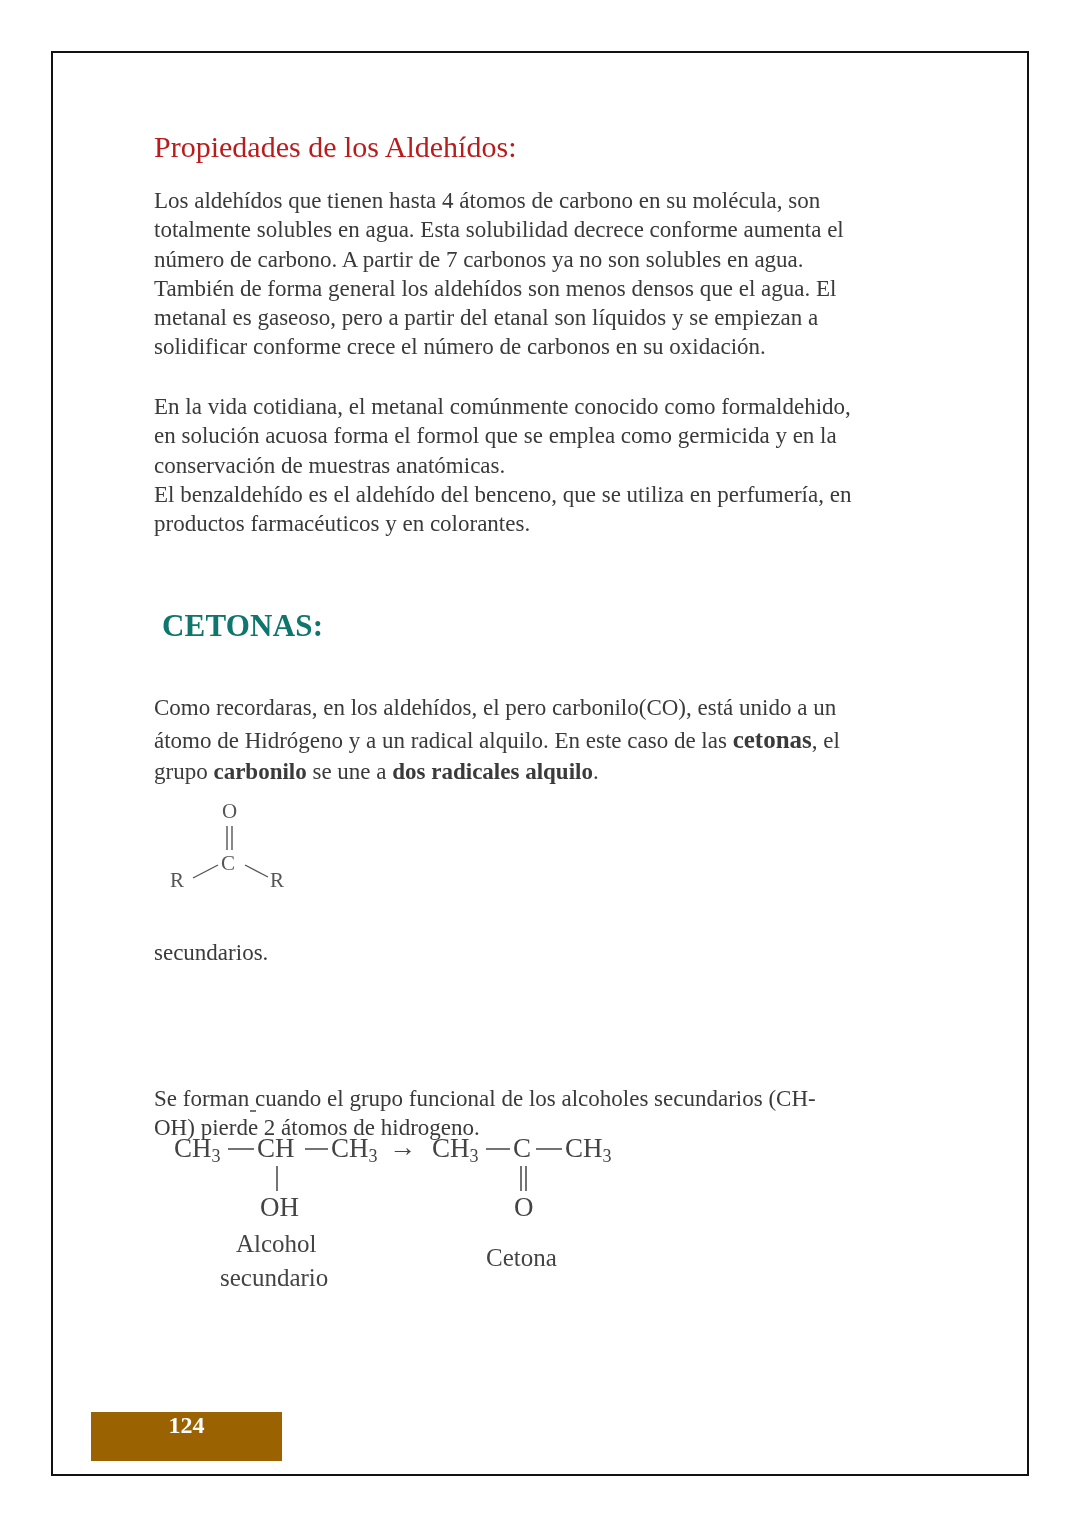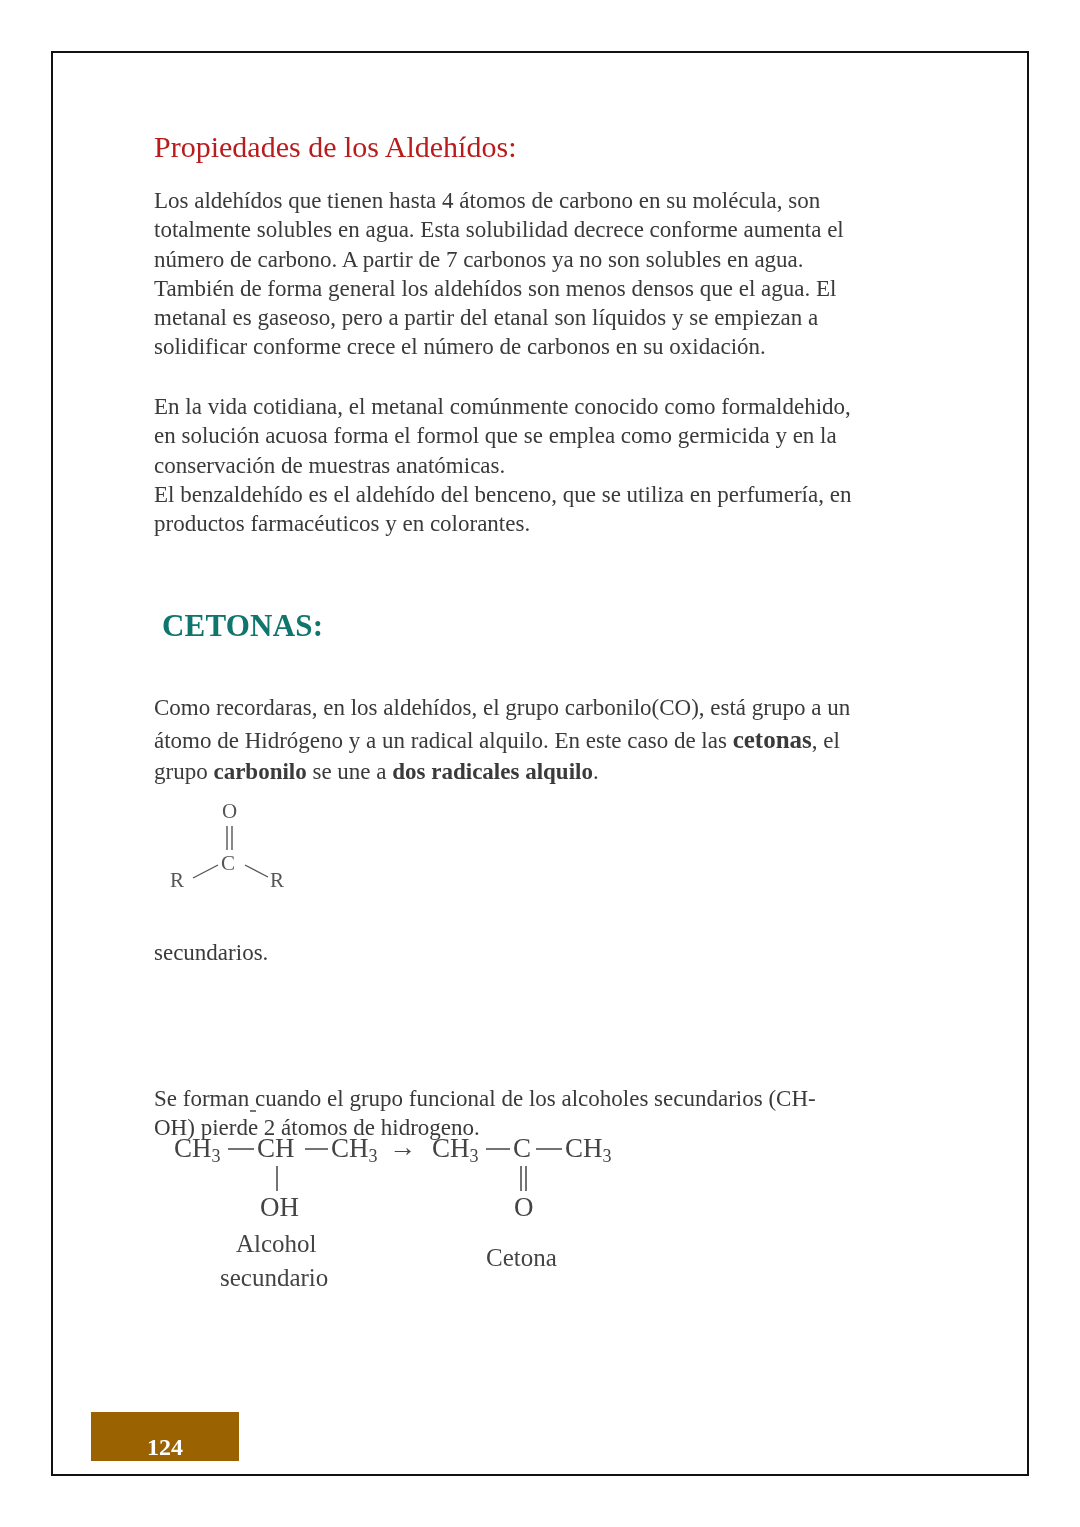--- a/index.html
+++ b/index.html
@@ -76,25 +76,25 @@
       position: absolute;
       left: 168px;
       top: 1108px;
       width: 470px;
       height: 190px;
     }
     .page-number-box {
       position: absolute;
       left: 91px;
       top: 1412px;
-      width: 148px;
+      width: 191px;
       height: 49px;
       background: #9a6200;
       display: flex;
-      align-items: flex-end;
+      align-items: flex-start;
       justify-content: center;
     }
     .page-number {
       color: #ffffff;
       font-family: "Liberation Serif", serif;
       font-weight: bold;
       font-size: 24px;
     }
   </style>
 </head>
@@ -119,21 +119,21 @@
     <span class="line">En la vida cotidiana, el metanal comúnmente conocido como formaldehido,</span>
     <span class="line">en solución acuosa forma el formol que se emplea como germicida y en la</span>
     <span class="line">conservación de muestras anatómicas.</span>
     <span class="line">El benzaldehído es el aldehído del benceno, que se utiliza en perfumería, en</span>
     <span class="line">productos farmacéuticos y en colorantes.</span>
   </p>
 
   <h2 class="heading-main">CETONAS:</h2>
 
   <p class="para" style="top:692px; line-height:31.5px;">
-    <span class="line">Como recordaras, en los aldehídos, el grupo carbonilo(CO), está grupo a un</span>
+    <span class="line">Como recordaras, en los aldehídos, el pero carbonilo(CO), está unido a un</span>
     <span class="line"><span>átomo de Hidrógeno y a un radical alquilo. En este caso de las </span><span class="bold-big">cetonas</span><span>, el</span></span>
     <span class="line"><span>grupo </span><span class="bold">carbonilo</span><span> se une a </span><span class="bold">dos radicales alquilo</span><span>.</span></span>
   </p>
 
   <p class="para" style="top:938px;">
     <span class="line">secundarios.</span>
   </p>
 
   <p class="para" style="top:1084px;">
     <span class="line">Se forman cuando el grupo funcional de los alcoholes secundarios (CH-</span>

